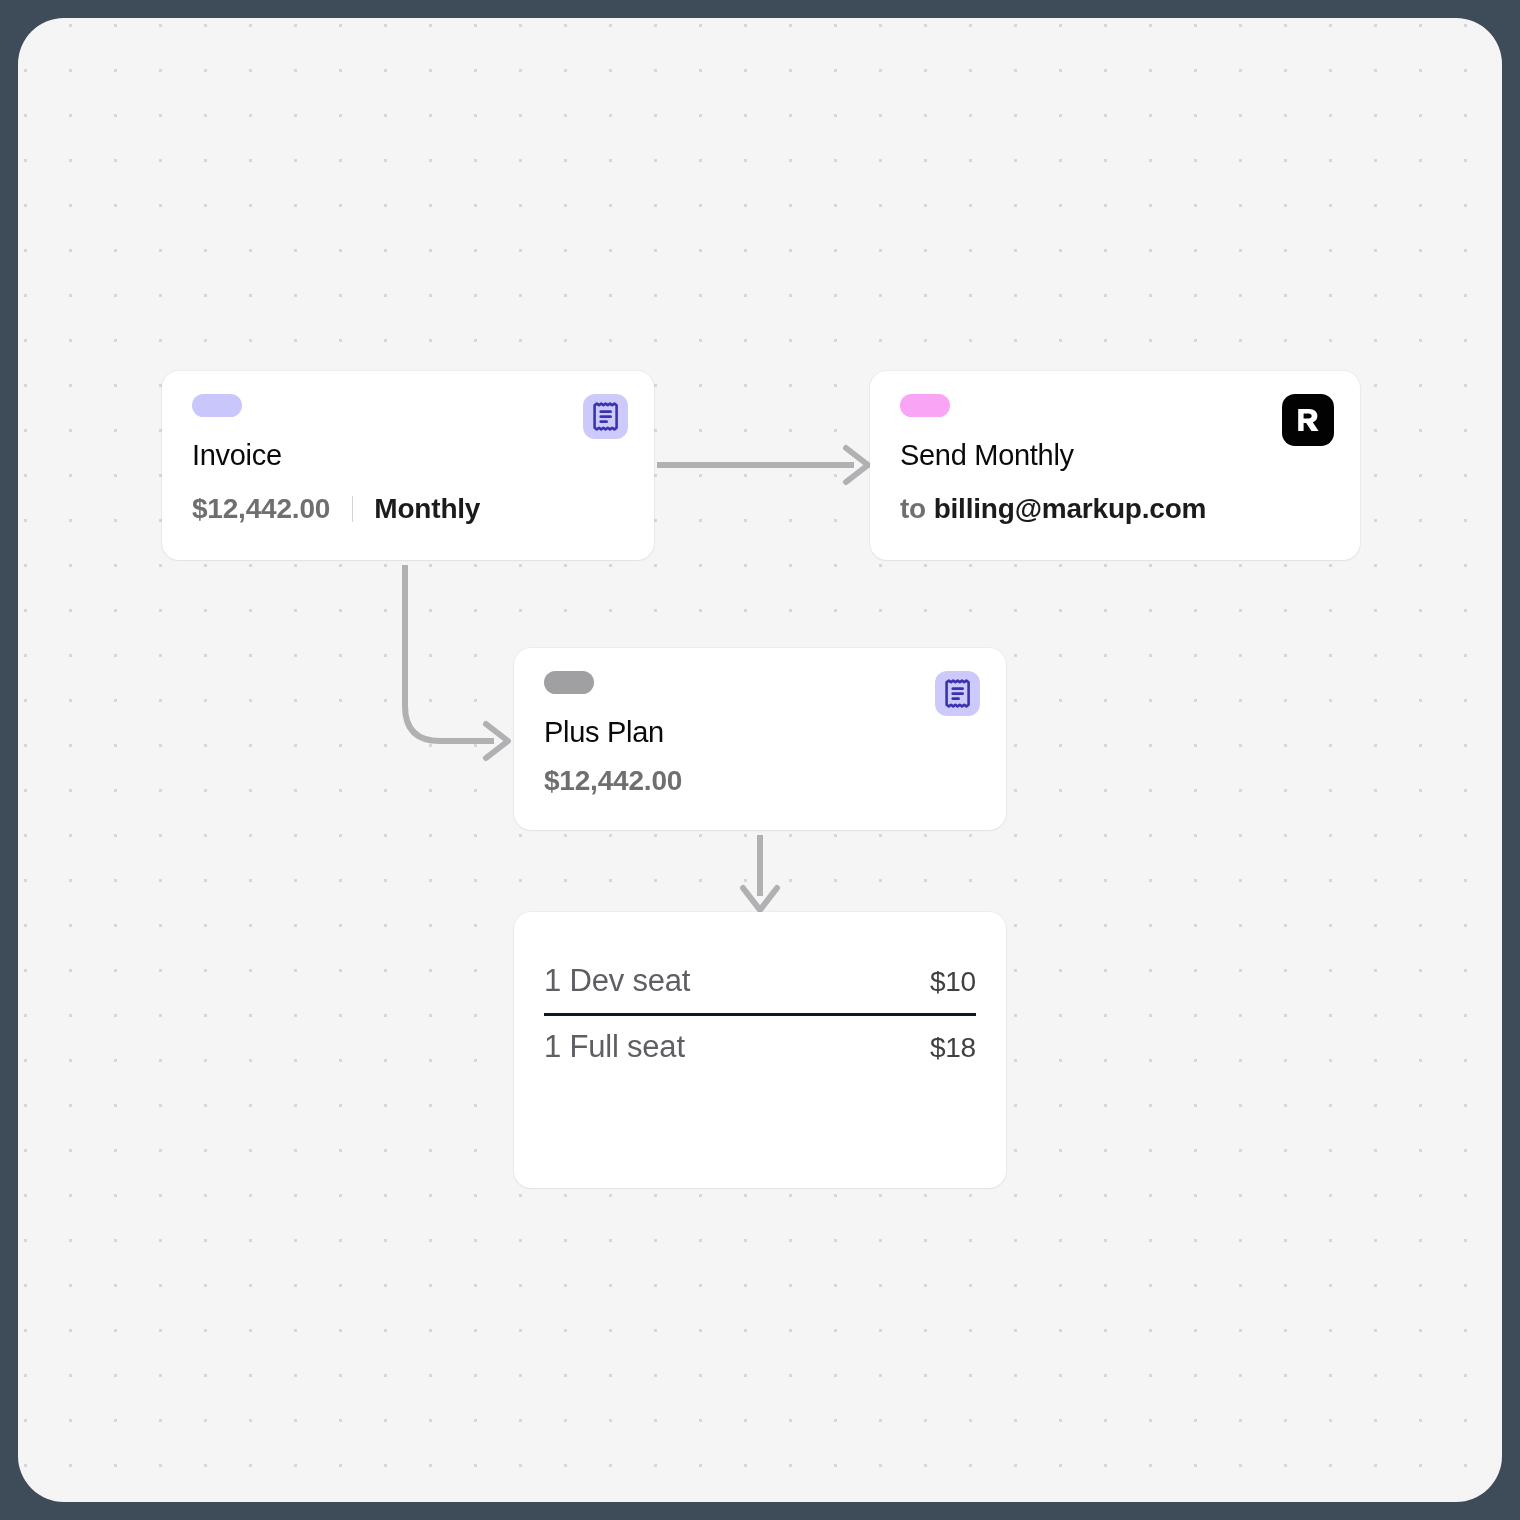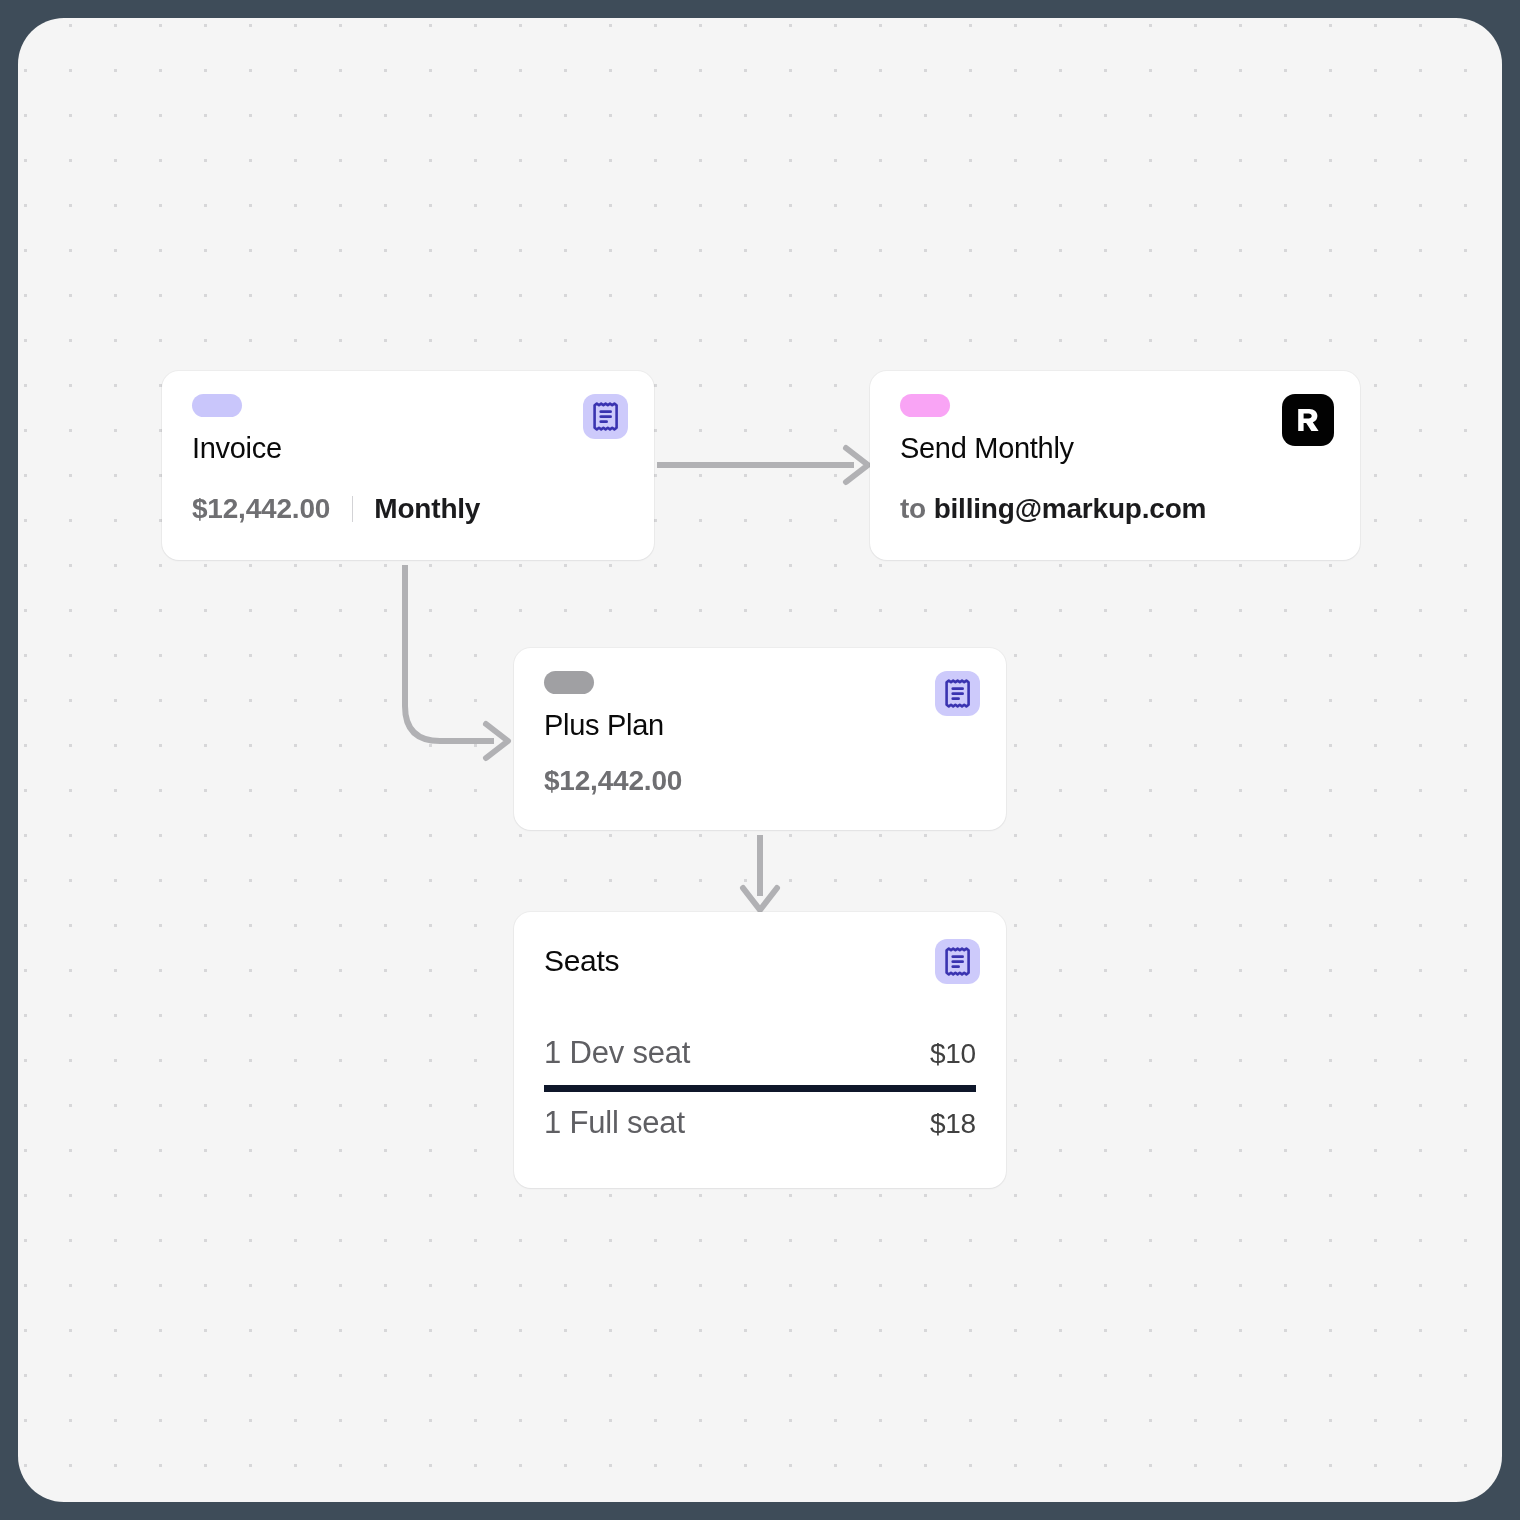--- a/index.html
+++ b/index.html
@@ -105,34 +105,34 @@
   #card-seats        { left: 496px;  top: 894px;  width: 492px;  height: 276px; }
 
   #card-invoice .card-head,
   #card-send-invoice .card-head,
   #card-plus-plan .card-head { padding: 23px 26px 0 30px; }
 
   #card-invoice .card-sub      { position: absolute; left: 30px; top: 122px; }
   #card-send-invoice .card-sub { position: absolute; left: 30px; top: 122px; }
   #card-plus-plan .card-sub    { position: absolute; left: 30px; top: 117px; }
 
-  .head-left { display: flex; flex-direction: column; gap: 15px; }
+  .head-left { display: flex; flex-direction: column; gap: 22px; }
 
   
   #card-seats .seats-head {
     display: flex; align-items: center; justify-content: space-between;
     padding: 27px 26px 0 30px;
   }
   #card-seats .seats-head .card-title { font-size: 30px; }
   .seat-rows { padding: 0 30px; margin-top: 38px; }
   .seat-row {
     display: flex; align-items: baseline; justify-content: space-between;
     padding: 13px 0 14px 0;
   }
-  .seat-row + .seat-row { border-top: 7px solid #0f172a; }
+  .seat-row + .seat-row { border-top: 3px solid #0f172a; }
   .seat-label { font-size: 31px; color: #5f5f63; letter-spacing: -0.2px; }
   .seat-price { font-size: 28px; color: #404040; letter-spacing: -0.2px; }
 </style>
 </head>
 <body>
 
 <div id="canvas">
   <div id="panel">
 
     <svg id="edges" viewBox="0 0 1484 1484" width="1484" height="1484">
@@ -207,31 +207,20 @@
             <rect x="7.4" y="18.2" width="8.6" height="2.9" rx="1.45" fill="#3a33b0"></rect>
           </svg>
         </span>
       </div>
       <div class="card-sub">
         <span>$12,442.00</span>
       </div>
     </div>
 
     <div class="card" id="card-seats">
-      <div class="seats-head">
-        <span class="card-title">Seats</span>
-        <span class="icon-badge">
-          <svg width="27" height="29" viewBox="0 0 27 29" aria-hidden="true">
-            <path d="M2.6 3.2 L4.8 1.6 L7 3.2 L9.2 1.6 L11.4 3.2 L13.6 1.6 L15.8 3.2 L18 1.6 L20.2 3.2 L22.4 1.6 L24.6 3.2 L24.6 25.8 L22.4 27.4 L20.2 25.8 L18 27.4 L15.8 25.8 L13.6 27.4 L11.4 25.8 L9.2 27.4 L7 25.8 L4.8 27.4 L2.6 25.8 Z" fill="none" stroke="#3a33b0" stroke-width="2.6" stroke-linejoin="round"></path>
-            <rect x="7.4" y="8.2" width="12.6" height="2.9" rx="1.45" fill="#3a33b0"></rect>
-            <rect x="7.4" y="13.2" width="12.6" height="2.9" rx="1.45" fill="#3a33b0"></rect>
-            <rect x="7.4" y="18.2" width="8.6" height="2.9" rx="1.45" fill="#3a33b0"></rect>
-          </svg>
-        </span>
-      </div>
       <div class="seat-rows">
         <div class="seat-row">
           <span class="seat-label">1 Dev seat</span>
           <span class="seat-price">$10</span>
         </div>
         <div class="seat-row">
           <span class="seat-label">1 Full seat</span>
           <span class="seat-price">$18</span>
         </div>
       </div>

